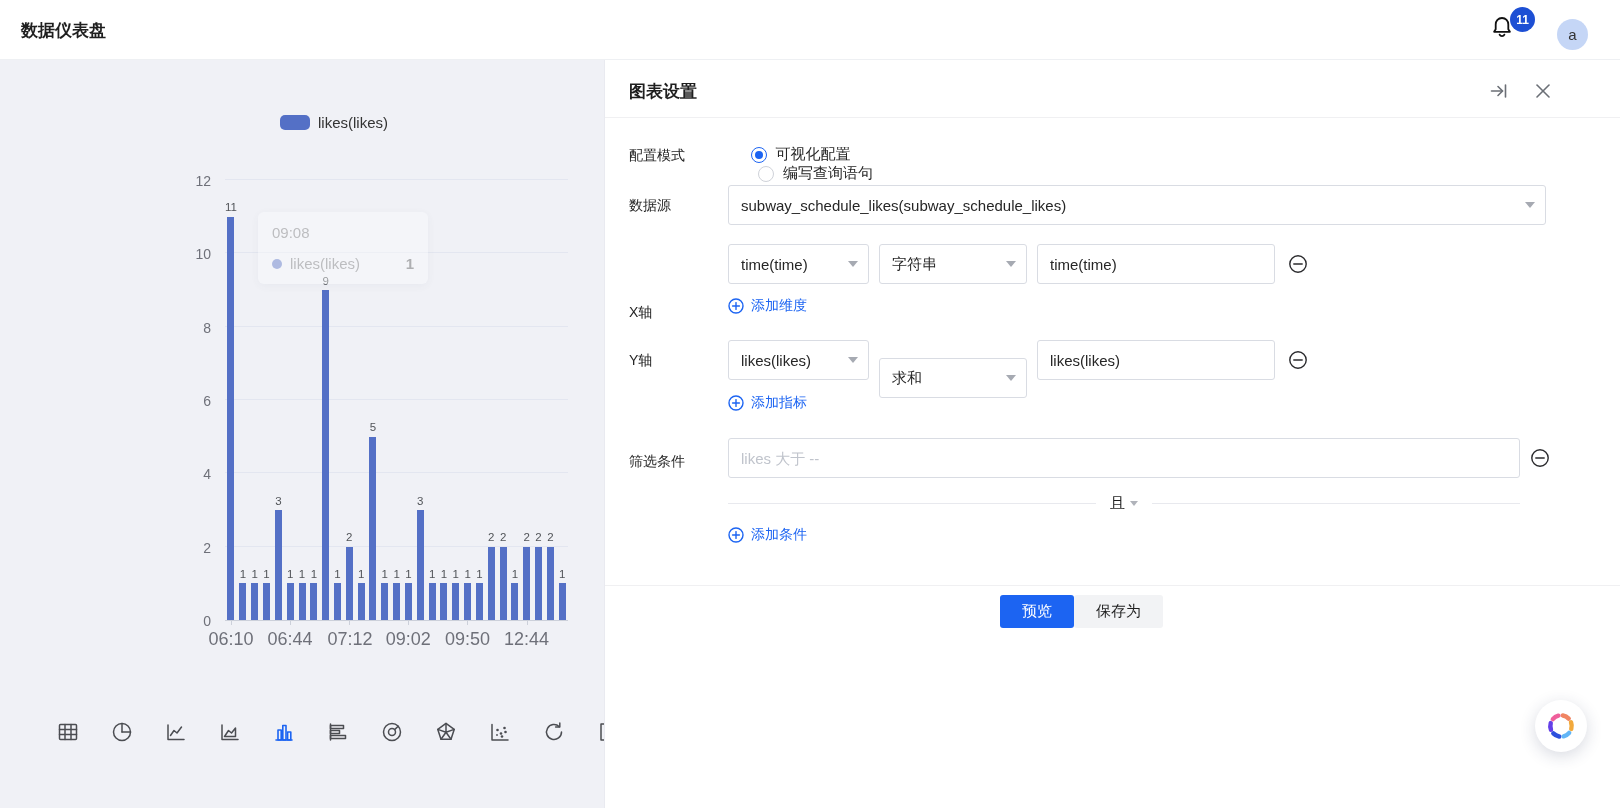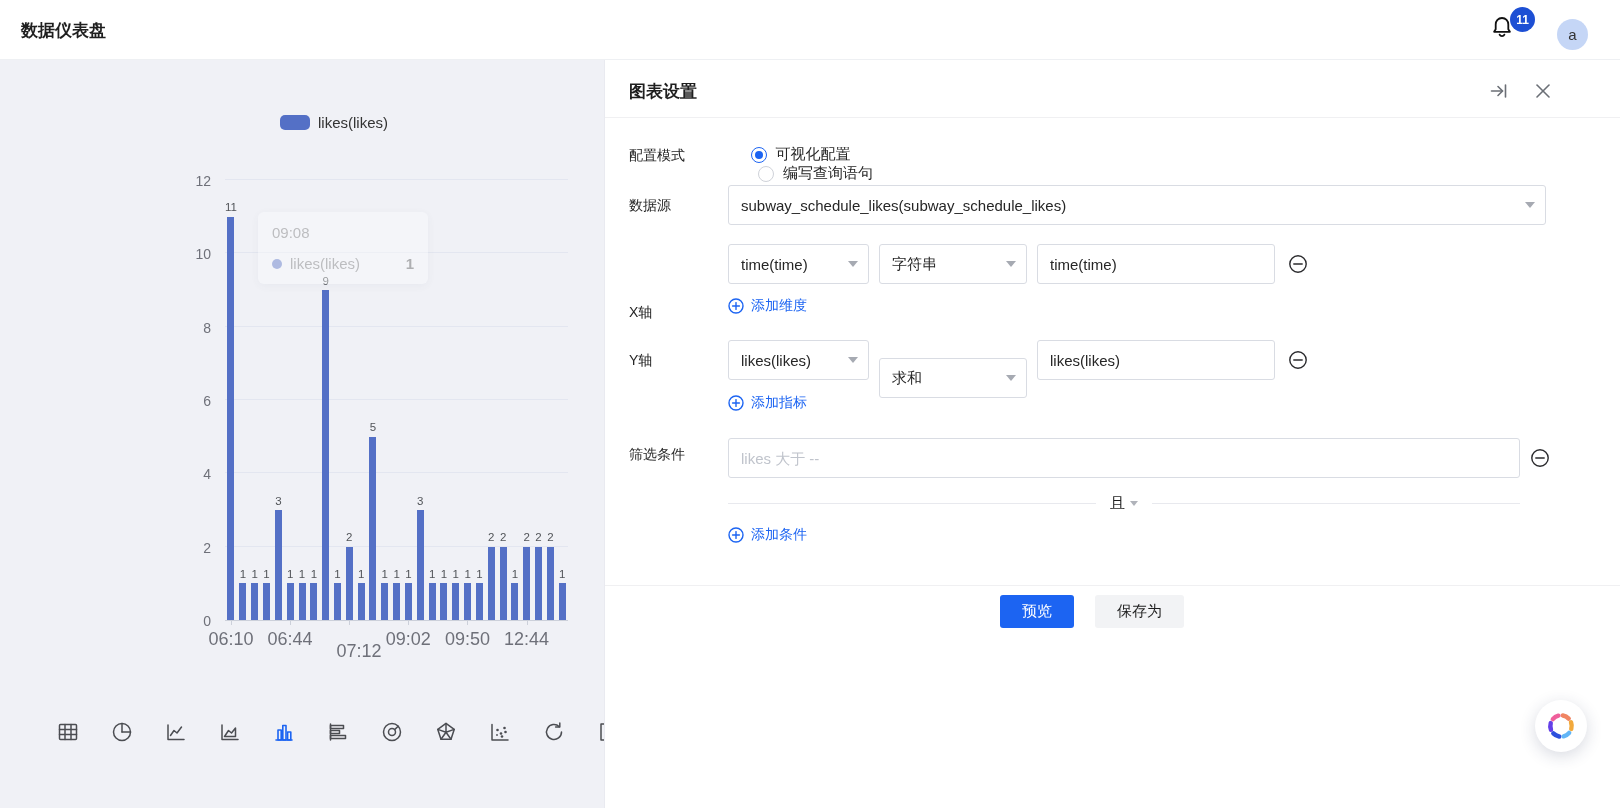--- a/index.html
+++ b/index.html
@@ -105,21 +105,21 @@
 
   .join-row { position:absolute; left:123px; top:435px; width:792px; height:16px;
     display:flex; align-items:center; }
   .join-line { flex:1; height:1px; background:#e8e9ee; }
   .join-op { display:flex; align-items:center; gap:5px; padding:0 14px; cursor:pointer; }
   .join-op-text { font-size:15px; color:#1f1f1f; }
   .join-caret { width:0; height:0; border-left:4.5px solid transparent; border-right:4.5px solid transparent;
     border-top:5.5px solid #b0b3ba; }
 
   .panel-div2 { position:absolute; left:0; top:525px; width:100%; height:1px; background:#f0f0f2; }
-  .actions { position:absolute; left:395px; top:535px; display:flex; gap:21px; }
+  .actions { position:absolute; left:395px; top:535px; display:flex; gap:0; }
   .btn { height:33px; border:none; border-radius:3px; font-size:15px; cursor:pointer;
     font-family:"Liberation Sans","DejaVu Sans",sans-serif; }
   .btn-primary { width:74px; background:#1c64f2; color:#fff; }
   .btn-secondary { width:89px; background:#f2f3f5; color:#1f1f1f; }
 
   .fab { position:absolute; left:1535px; top:700px; width:52px; height:52px; border-radius:50%;
     background:#fff; box-shadow:0 4px 16px rgba(40,50,90,.18); display:flex; align-items:center;
     justify-content:center; cursor:pointer; z-index:9; }
 </style>
 </head>
@@ -287,21 +287,21 @@
         <div class="xtick" style="left: 65.0517px;"></div>
         <div class="xtick" style="left: 124.19px;"></div>
         <div class="xtick" style="left: 183.328px;"></div>
         <div class="xtick" style="left: 242.466px;"></div>
         <div class="xtick" style="left: 301.603px;"></div>
       </div>
 
     <div class="x-labels">
         <div class="xlab" style="left: 5.91379px;">06:10</div>
         <div class="xlab" style="left: 65.0517px;">06:44</div>
-        <div class="xlab" style="left: 134px; margin-top: 12px;">07:12</div>
+        <div class="xlab" style="left: 125px;">07:12</div>
         <div class="xlab" style="left: 183.328px;">09:02</div>
         <div class="xlab" style="left: 242.466px;">09:50</div>
         <div class="xlab" style="left: 301.603px;">12:44</div>
       </div>
 
     <div class="tooltip">
       <div class="tt-title">09:08</div>
       <div class="tt-row">
         <span class="tt-dot" style="background: rgb(84, 112, 198);"></span>
         <span class="tt-name">likes(likes)</span>
@@ -475,21 +475,21 @@
     </span>
     <span class="add-link add-metric">
       <svg width="16" height="16" viewBox="0 0 16 16">
           <circle cx="8" cy="8" r="7"></circle>
           <line x1="8" y1="4.6" x2="8" y2="11.4"></line>
           <line x1="4.6" y1="8" x2="11.4" y2="8"></line>
         </svg>
       <span>添加指标</span>
     </span>
 
-    <div class="form-label" style="top:384px;">筛选条件</div>
+    <div class="form-label" style="top:392px;font-family:Liberation Mono, monospace;">筛选条件</div>
     <input class="text-input filter-input" placeholder="likes 大于 --" style="">
     <span class="minus-btn mf">
       <svg width="20" height="20" viewBox="0 0 20 20">
           <circle cx="10" cy="10" r="8.2"></circle>
           <line x1="5.8" y1="10" x2="14.2" y2="10"></line>
         </svg>
     </span>
 
     <div class="join-row">
       <span class="join-line"></span>

